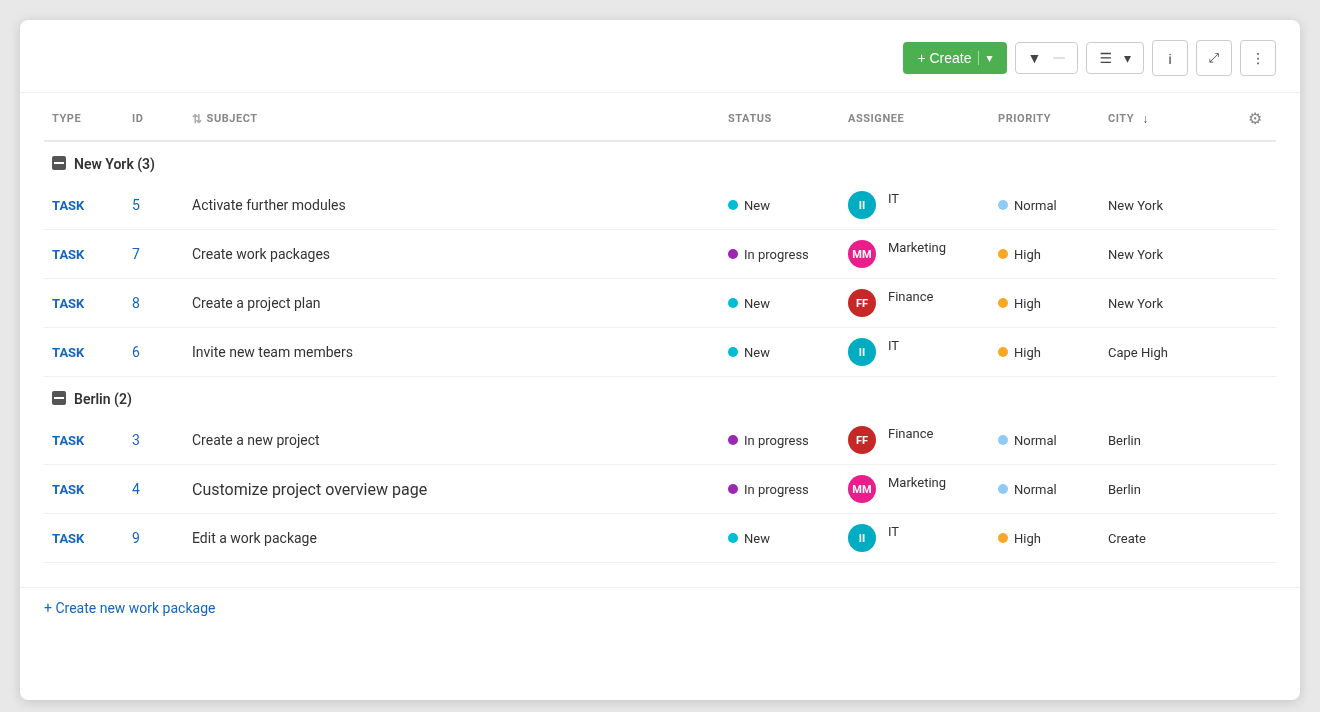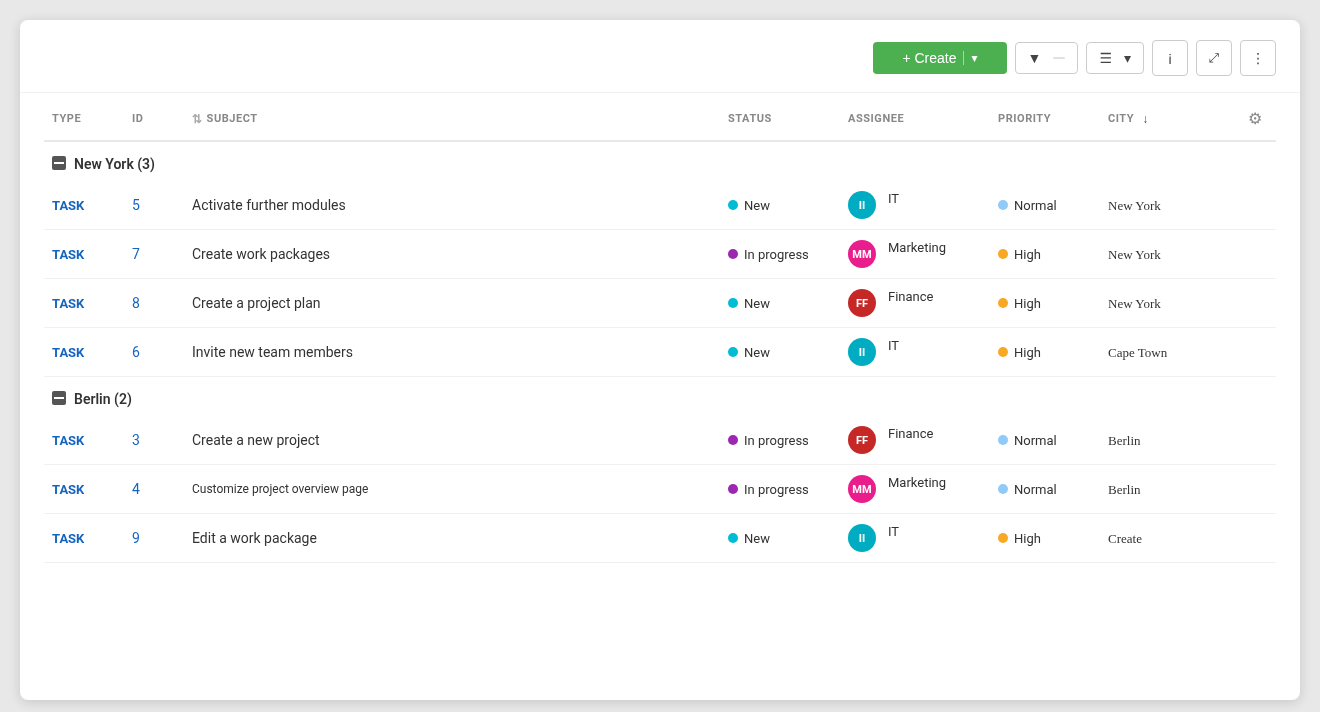--- a/index.html
+++ b/index.html
@@ -35,21 +35,21 @@
     .header-actions {
       display: flex;
       align-items: center;
       gap: 8px;
     }
     .btn-create {
       background: #4caf50;
       color: #fff;
       border: none;
       border-radius: 4px;
-      padding: 8px 29px;
+      padding: 8px 14px;
       font-size: 14px;
       font-weight: 500;
       cursor: pointer;
       display: flex;
       align-items: center;
       gap: 6px;
     }
     .btn-create .chevron {
       border-left: 1px solid rgba(255,255,255,0.5);
       padding-left: 8px;
@@ -217,21 +217,20 @@
       border-radius: 50%;
       display: inline-block;
       flex-shrink: 0;
     }
     .priority-dot.high { background: #f9a825; }
     .priority-dot.normal { background: #90caf9; }
 
     .city-text {
       font-size: 13px;
       color: #333;
-      font-family: Liberation Serif, serif;
     }
 
     .sort-icon {
       display: inline-block;
       margin-left: 4px;
       color: #555;
       font-size: 12px;
     }
 
     .create-footer {
@@ -394,21 +393,21 @@
                 <span>New</span>
               </span></td>
             <td><span class="assignee-badge">
                 <span class="avatar it">II</span>
                 <span>IT</span>
               </span></td>
             <td><span class="priority-badge">
                 <span class="priority-dot high"></span>
                 <span>High</span>
               </span></td>
-            <td><span class="city-text">Cape Town</span></td>
+            <td><span class="city-text">Cape High</span></td>
             <td></td>
           </tr>
           <tr class="group-row">
             <td colspan="8"><div class="group-toggle">
                 <span class="minus-icon"></span>
                 <span>Berlin (2)</span>
               </div></td>
           </tr>
           <tr class="data-row">
             <td><a class="task-link">TASK</a></td>
@@ -425,21 +424,21 @@
             <td><span class="priority-badge">
                 <span class="priority-dot normal"></span>
                 <span>Normal</span>
               </span></td>
             <td><span class="city-text">Berlin</span></td>
             <td></td>
           </tr>
           <tr class="data-row">
             <td><a class="task-link">TASK</a></td>
             <td><a class="id-link">4</a></td>
-            <td style="font-size: 12px;">Customize project overview page</td>
+            <td style="font-size: 16px;">Customize project overview page</td>
             <td><span class="status-badge">
                 <span class="status-dot inprogress"></span>
                 <span>In progress</span>
               </span></td>
             <td><span class="assignee-badge">
                 <span class="avatar mm">MM</span>
                 <span>Marketing</span>
               </span></td>
             <td><span class="priority-badge">
                 <span class="priority-dot normal"></span>
@@ -464,13 +463,16 @@
                 <span class="priority-dot high"></span>
                 <span>High</span>
               </span></td>
             <td><span class="city-text">Create</span></td>
             <td></td>
           </tr>
         </tbody>
     </table>
   </div>
 
+  <div class="create-footer">
+    <a class="create-footer-link">+ Create new work package</a>
+  </div>
 </div>
 
 </body></html>

